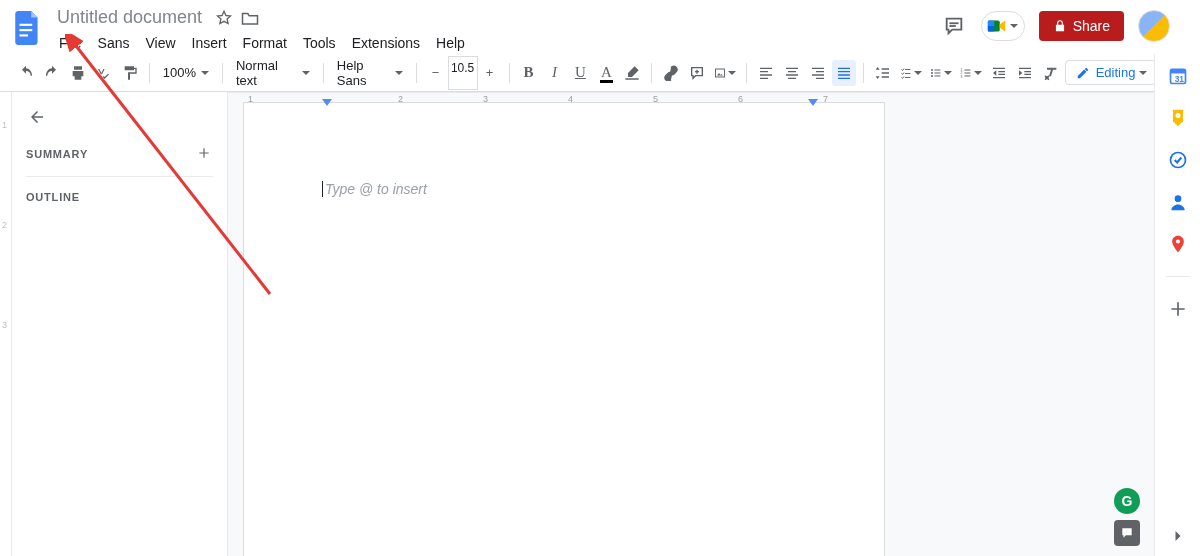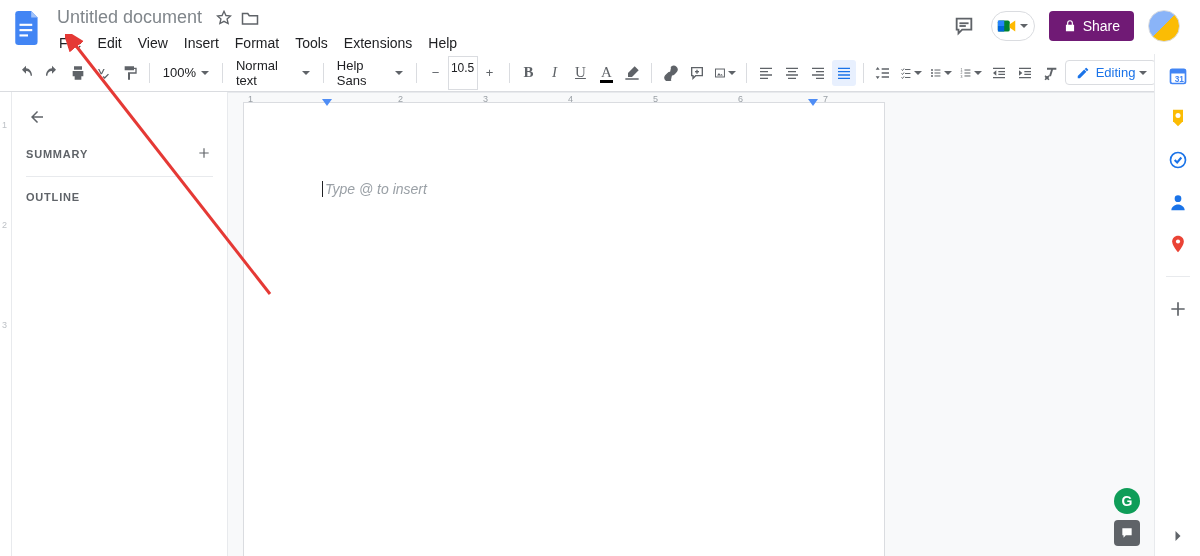--- a/index.html
+++ b/index.html
@@ -1,30 +1,30 @@
 <!DOCTYPE html>
 <html><head>
 <meta charset="utf-8">
 <style>
   * { box-sizing: border-box; margin: 0; padding: 0; }
   body { font-family: Arial, "Helvetica Neue", sans-serif; font-size: 13px; color: #202124; background: #fff; width: 1200px; height: 556px; overflow: hidden; position: relative; }
-  .topbar { display: flex; align-items: flex-start; padding: 6px 10px 0 10px; height: 54px; border-bottom: 1px solid #fff; }
+  .topbar { display: flex; align-items: flex-start; padding: 6px 20px 0 10px; height: 54px; border-bottom: 1px solid #fff; }
   .docs-icon { width: 36px; height: 44px; display:flex; align-items:center; justify-content:center; margin-right: 6px; cursor: pointer;}
   .docs-icon svg { width: 26px; height: 34px;}
   .title-area { display:flex; flex-direction:column; }
   .title-row { display:flex; align-items:center; gap: 8px; }
   .doc-title { font-size: 18px; color:#80868b; padding: 0 4px; border:1px solid transparent; }
   .title-icon { width:18px; height:18px; display:flex; align-items:center; justify-content:center; color:#5f6368; cursor:pointer;}
   .menu-row { display:flex; gap: 2px; margin-top: 2px; }
   .menu-item { padding: 4px 7px; font-size: 14px; color:#202124; cursor:pointer; border-radius:3px;}
   .topbar-right { margin-left:auto; display:flex; align-items:center; gap:14px; padding-right:10px; padding-top:4px;}
   .comment-icon-wrap{width:26px;height:26px;display:flex;align-items:center;justify-content:center;color:#5f6368;cursor:pointer;}
   .meet-btn { display:flex; align-items:center; gap:2px; border:1px solid #dadce0; border-radius:18px; padding: 3px 6px 3px 4px; cursor:pointer; }
   .meet-btn svg{width:22px;height:22px;}
-  .share-btn { background:#701a75; color:#fff; border:none; border-radius:4px; padding: 7px 14px; font-size:14px; display:flex; align-items:center; gap:6px; cursor:pointer; font-weight:500;}
+  .share-btn { background:#b91c1c; color:#fff; border:none; border-radius:4px; padding: 7px 14px; font-size:14px; display:flex; align-items:center; gap:6px; cursor:pointer; font-weight:500;}
   .avatar { width:32px; height:32px; border-radius:50%; background: linear-gradient(135deg,#8ab4f8 0 50%,#fbbc04 50% 100%); cursor:pointer; border:1px solid #dadce0;}
   
   .toolbar { height:38px; background:#fff; border-bottom:1px solid #dadce0; display:flex; align-items:center; padding: 0 10px 0 14px; gap:2px; position:relative;}
   .tb-btn { min-width:24px; height:26px; display:flex; align-items:center; justify-content:center; color:#5f6368; cursor:pointer; border-radius:3px; padding:0 3px;}
   .tb-sep { width:1px; height:20px; background:#dadce0; margin: 0 5px;}
   .tb-drop { display:flex; align-items:center; gap:5px; font-size:13px; color:#202124; padding:0 6px; height:26px; cursor:pointer;}
   .tb-drop .caret, .caret { width:0;height:0;border-left:4px solid transparent;border-right:4px solid transparent;border-top:4px solid #5f6368;}
   .font-size-box { display:flex; align-items:center;}
   .font-size-box .num { width:30px; text-align:center; border:1px solid #dadce0; height:34px; line-height:22px; font-size:12px;}
   .color-A { position:relative; font-family:"Times New Roman",serif; font-size:15px; font-weight:500;}
@@ -85,21 +85,21 @@
           </svg>
       </div>
       <div class="title-icon">
         <svg width="18" height="16" viewBox="0 0 24 20">
             <path fill="none" stroke="#5f6368" stroke-width="2" d="M2 4h7l2 3h11v11H2z"></path>
           </svg>
       </div>
     </div>
     <div class="menu-row">
       <div class="menu-item">File</div>
-      <div class="menu-item">Edit</div>
+      <div class="menu-item">Sans</div>
       <div class="menu-item">View</div>
       <div class="menu-item">Insert</div>
       <div class="menu-item">Format</div>
       <div class="menu-item">Tools</div>
       <div class="menu-item">Extensions</div>
       <div class="menu-item">Help</div>
     </div>
   </div>
   <div class="topbar-right">
     <div class="comment-icon-wrap">

